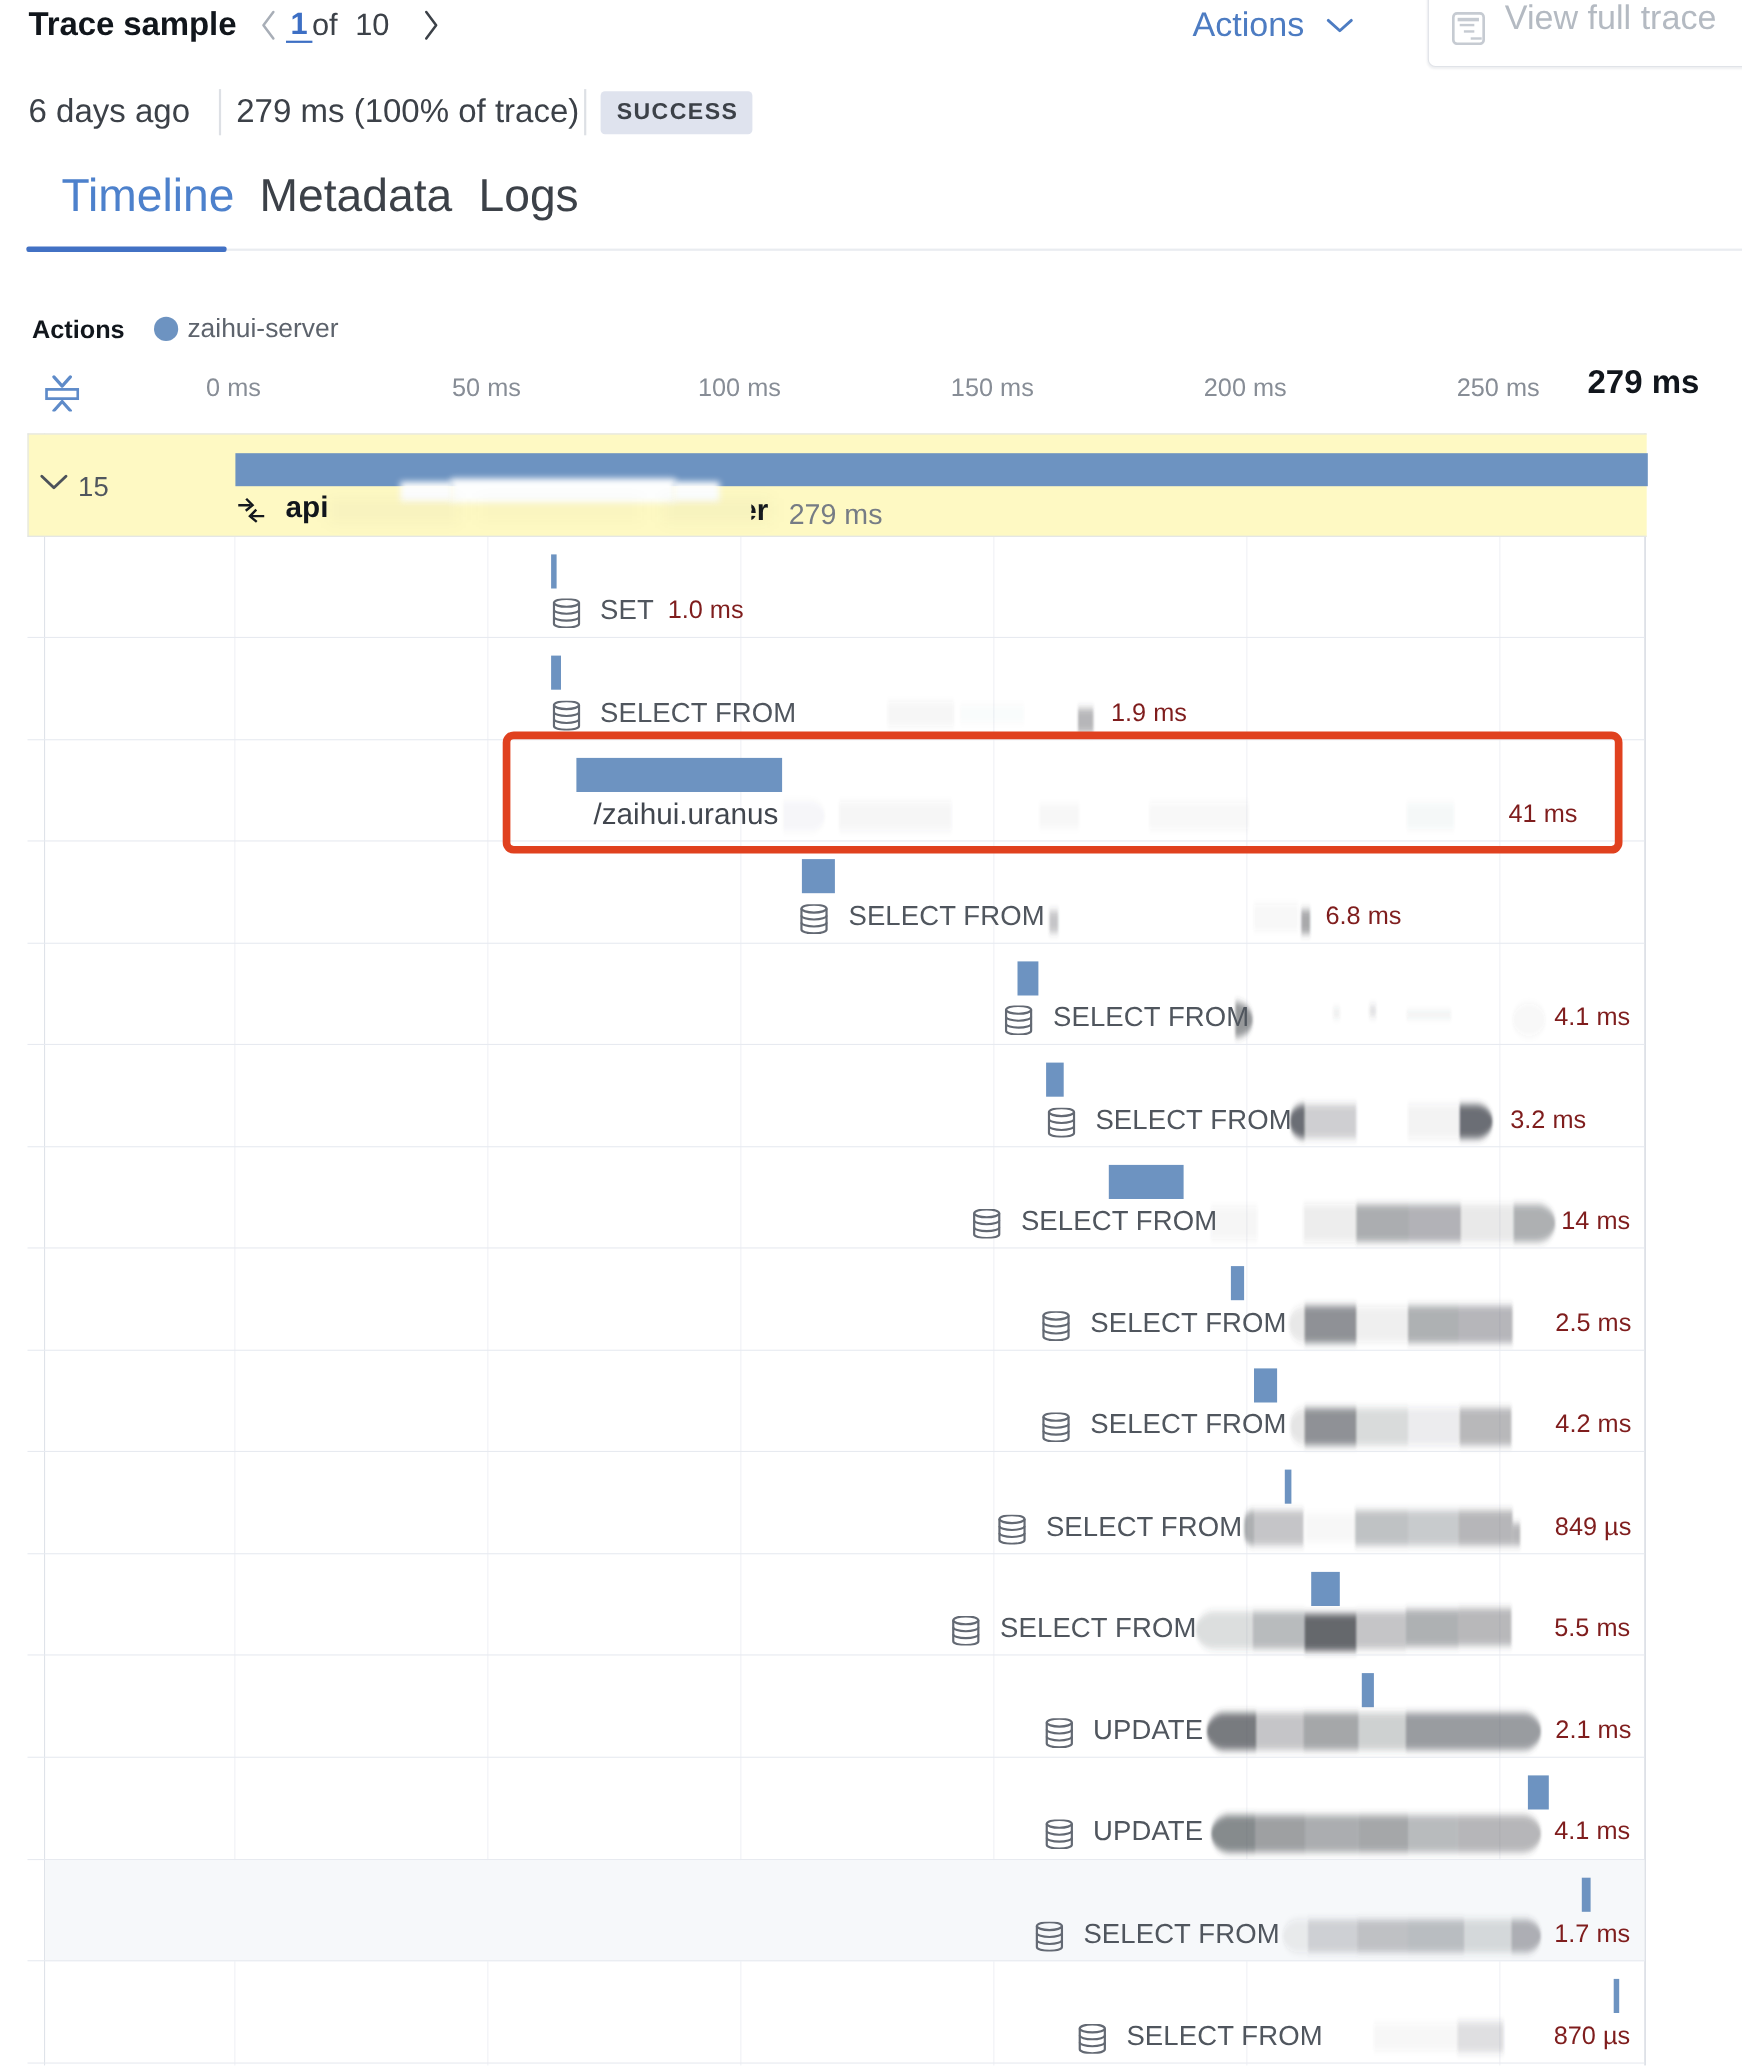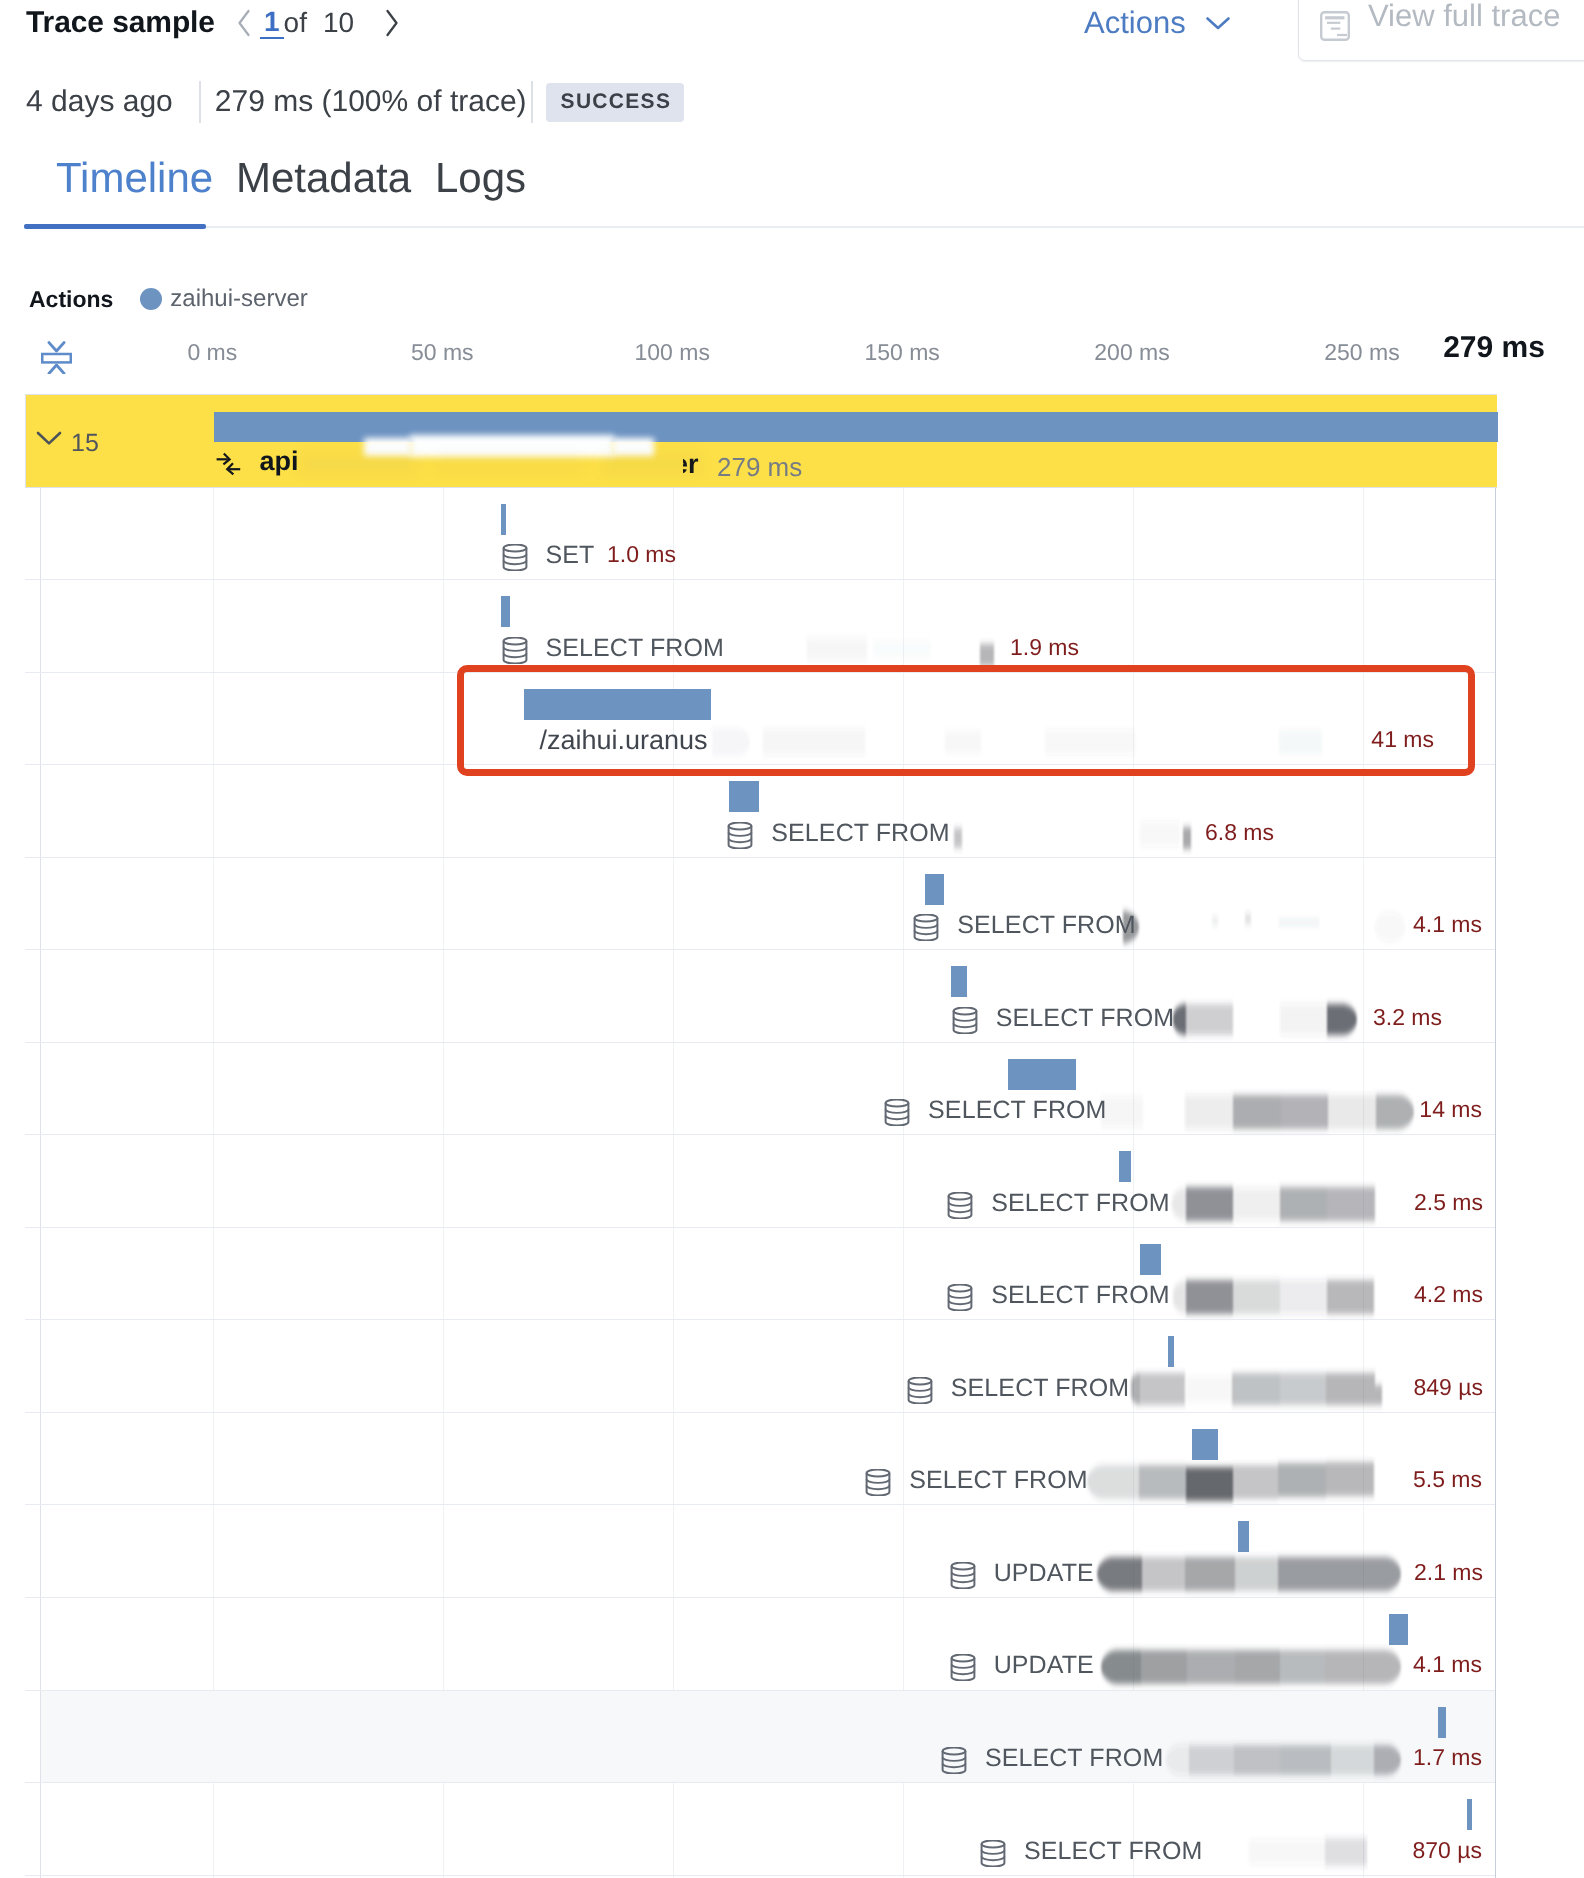--- a/index.html
+++ b/index.html
@@ -59,21 +59,21 @@
   .row.hl{background:#f6f8fa;}
   .bar{position:absolute;background:#6d93c1;}
   .rowtext{position:absolute;display:flex;align-items:center;white-space:nowrap;}
   .op{font-size:25px;color:#50565e;letter-spacing:0.1px;}
   .plainlabel .op{font-size:27px;color:#41464e;letter-spacing:0;}
   .dur{font-size:23px;color:#7f1d1d;}
   .dbicon{width:26px;height:27px;margin-right:17px;flex:0 0 auto;position:relative;top:2px;left:-1px;}
 
   
   .rootrow{position:absolute;left:-16px;top:0;width:1472px;height:93.5px;
-           border:1px solid #dfe3e9;border-right:none;box-sizing:border-box;background:#fde047;text-decoration:underline;}
+           border:1px solid #dfe3e9;border-right:none;box-sizing:border-box;background:#fef9c3;text-decoration:underline;}
   .caret{position:absolute;left:10px;top:35px;width:26px;height:16px;}
   .cnt{position:absolute;left:45px;top:33px;font-size:25px;color:#50565e;line-height:30px;}
   .rootbar{position:absolute;left:188.3px;top:17px;width:1284px;height:30px;background:#6d93c1;}
   .rootlabel{position:absolute;left:189.6px;top:54px;height:28px;display:flex;align-items:flex-end;}
   .rootname{font-size:27px;font-weight:bold;color:#11161c;margin-left:19px;}
   .rootdur{position:absolute;left:691px;top:56px;font-size:26px;color:#767c85;line-height:32px;}
 
   
   .redact{position:absolute;filter:blur(8px);}
   .redactwrap{position:absolute;left:0;top:0;width:100%;height:100%;filter:url(#redactblur);}
@@ -129,21 +129,21 @@
         <path d="M5.1 6.8 H24.5" fill="none" stroke="#c6cbd2" stroke-width="3.2" stroke-linecap="butt"></path>
         <path d="M7.0 11.8 H20.3" fill="none" stroke="#c6cbd2" stroke-width="2.2" stroke-linecap="butt"></path>
         <path d="M10.8 17.6 H20.3" fill="none" stroke="#c6cbd2" stroke-width="2.2" stroke-linecap="butt"></path>
         <path d="M17.0 24.0 H27.0" fill="none" stroke="#c6cbd2" stroke-width="2.2" stroke-linecap="butt"></path>
       </svg>
     </span>
     <span class="vft-label">View full trace</span>
   </div>
 
   <div class="meta">
-    <span>4 days ago</span>
+    <span>6 days ago</span>
     <span class="sep s1"></span>
     <span>279 ms (100% of trace)</span>
     <span class="sep s2"></span>
     <span class="badge">SUCCESS</span>
   </div>
 
   <div class="tab active" style="left:56px">Timeline</div>
   <div class="tab" style="left:236px">Metadata</div>
   <div class="tab" style="left:435px">Logs</div>
   <div class="tabline"></div>

